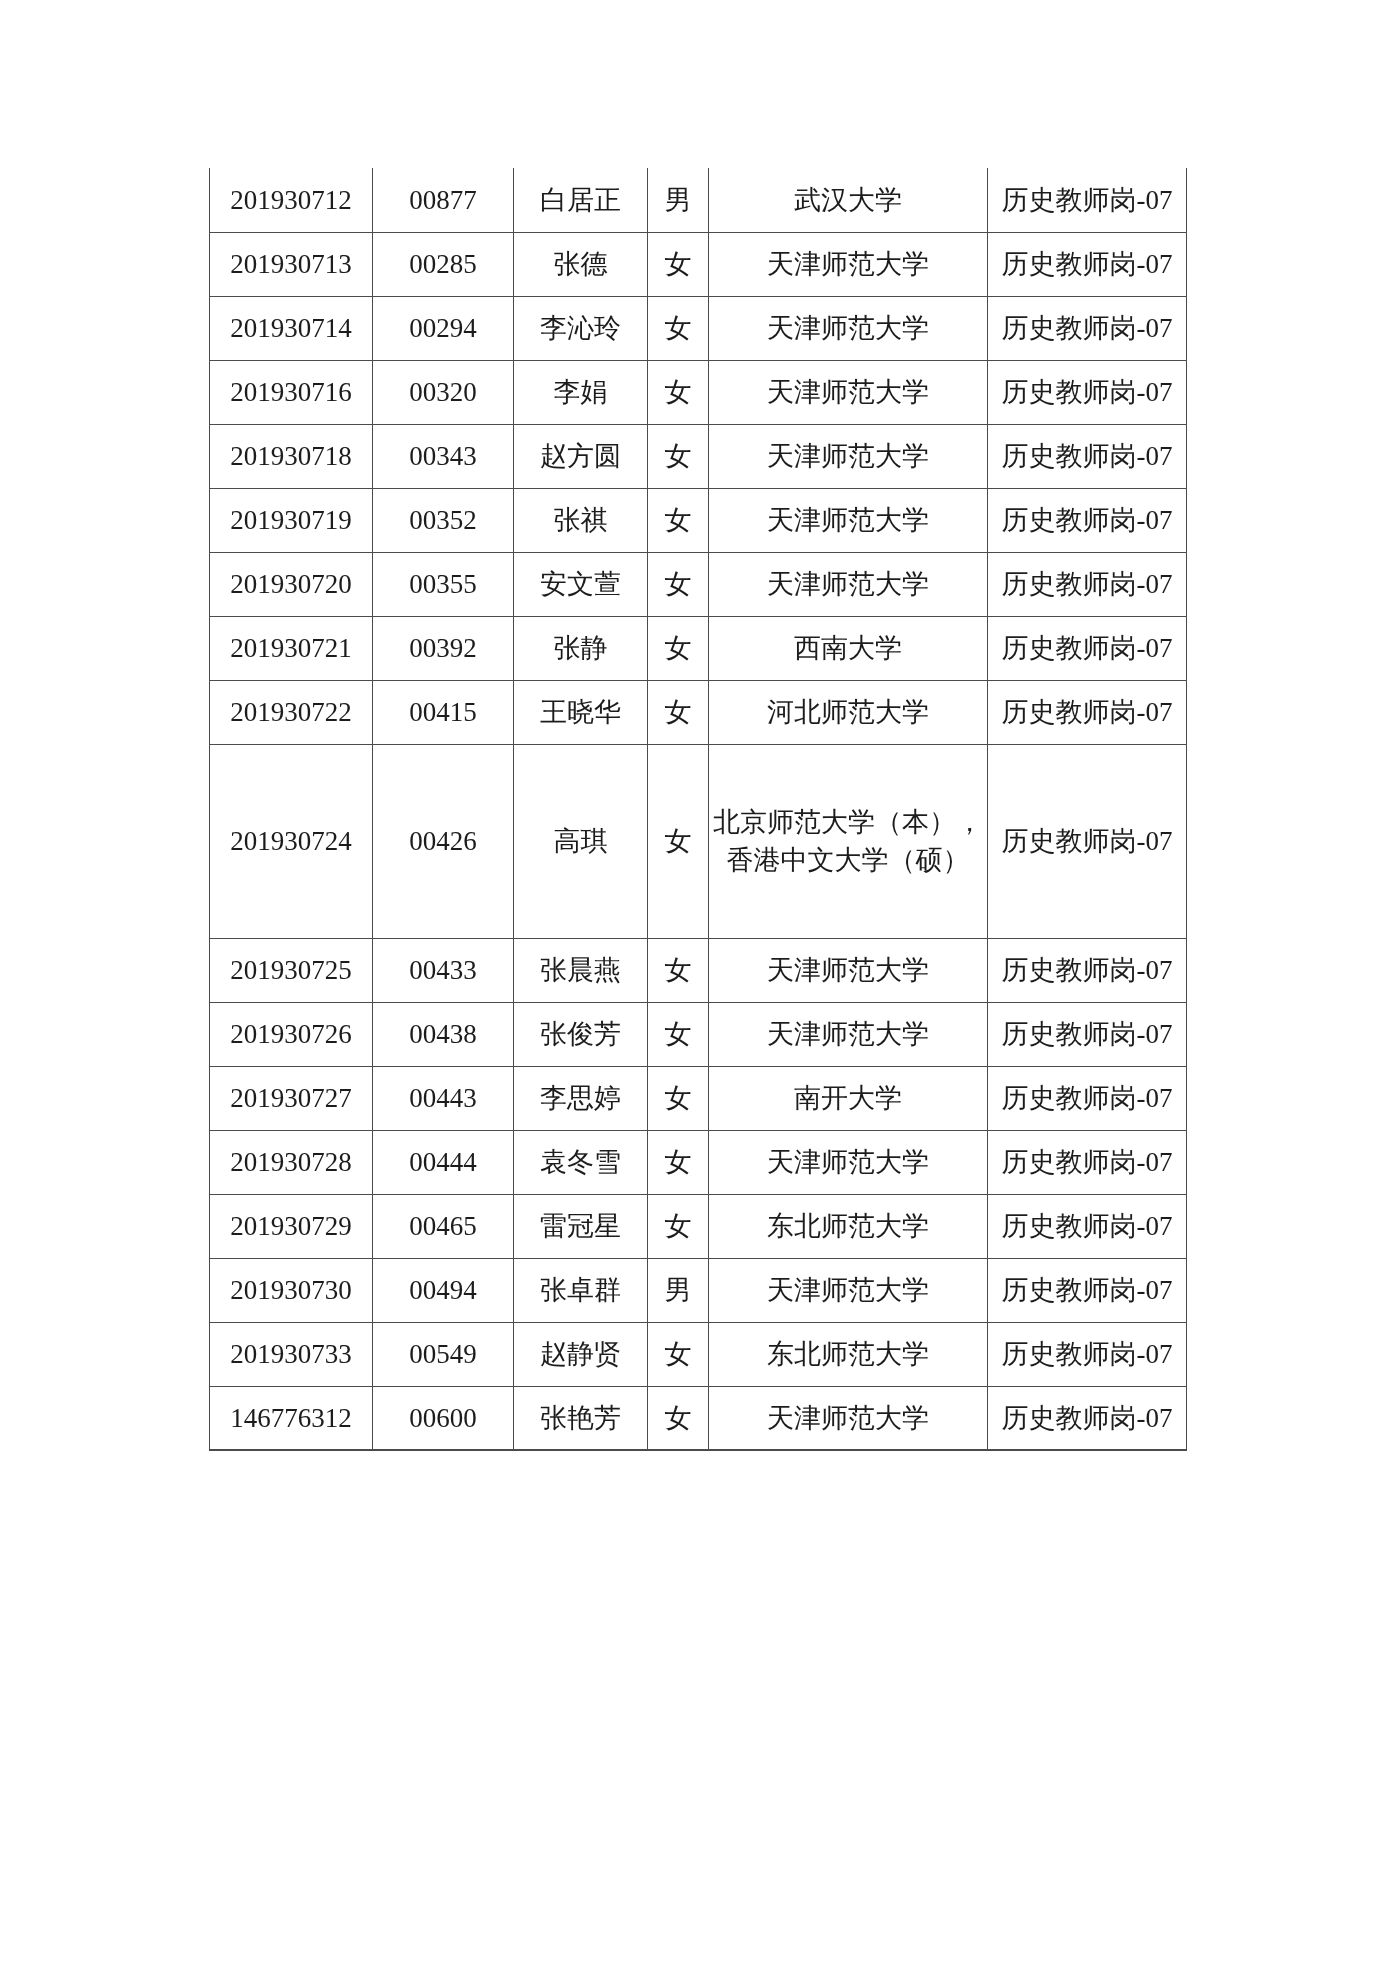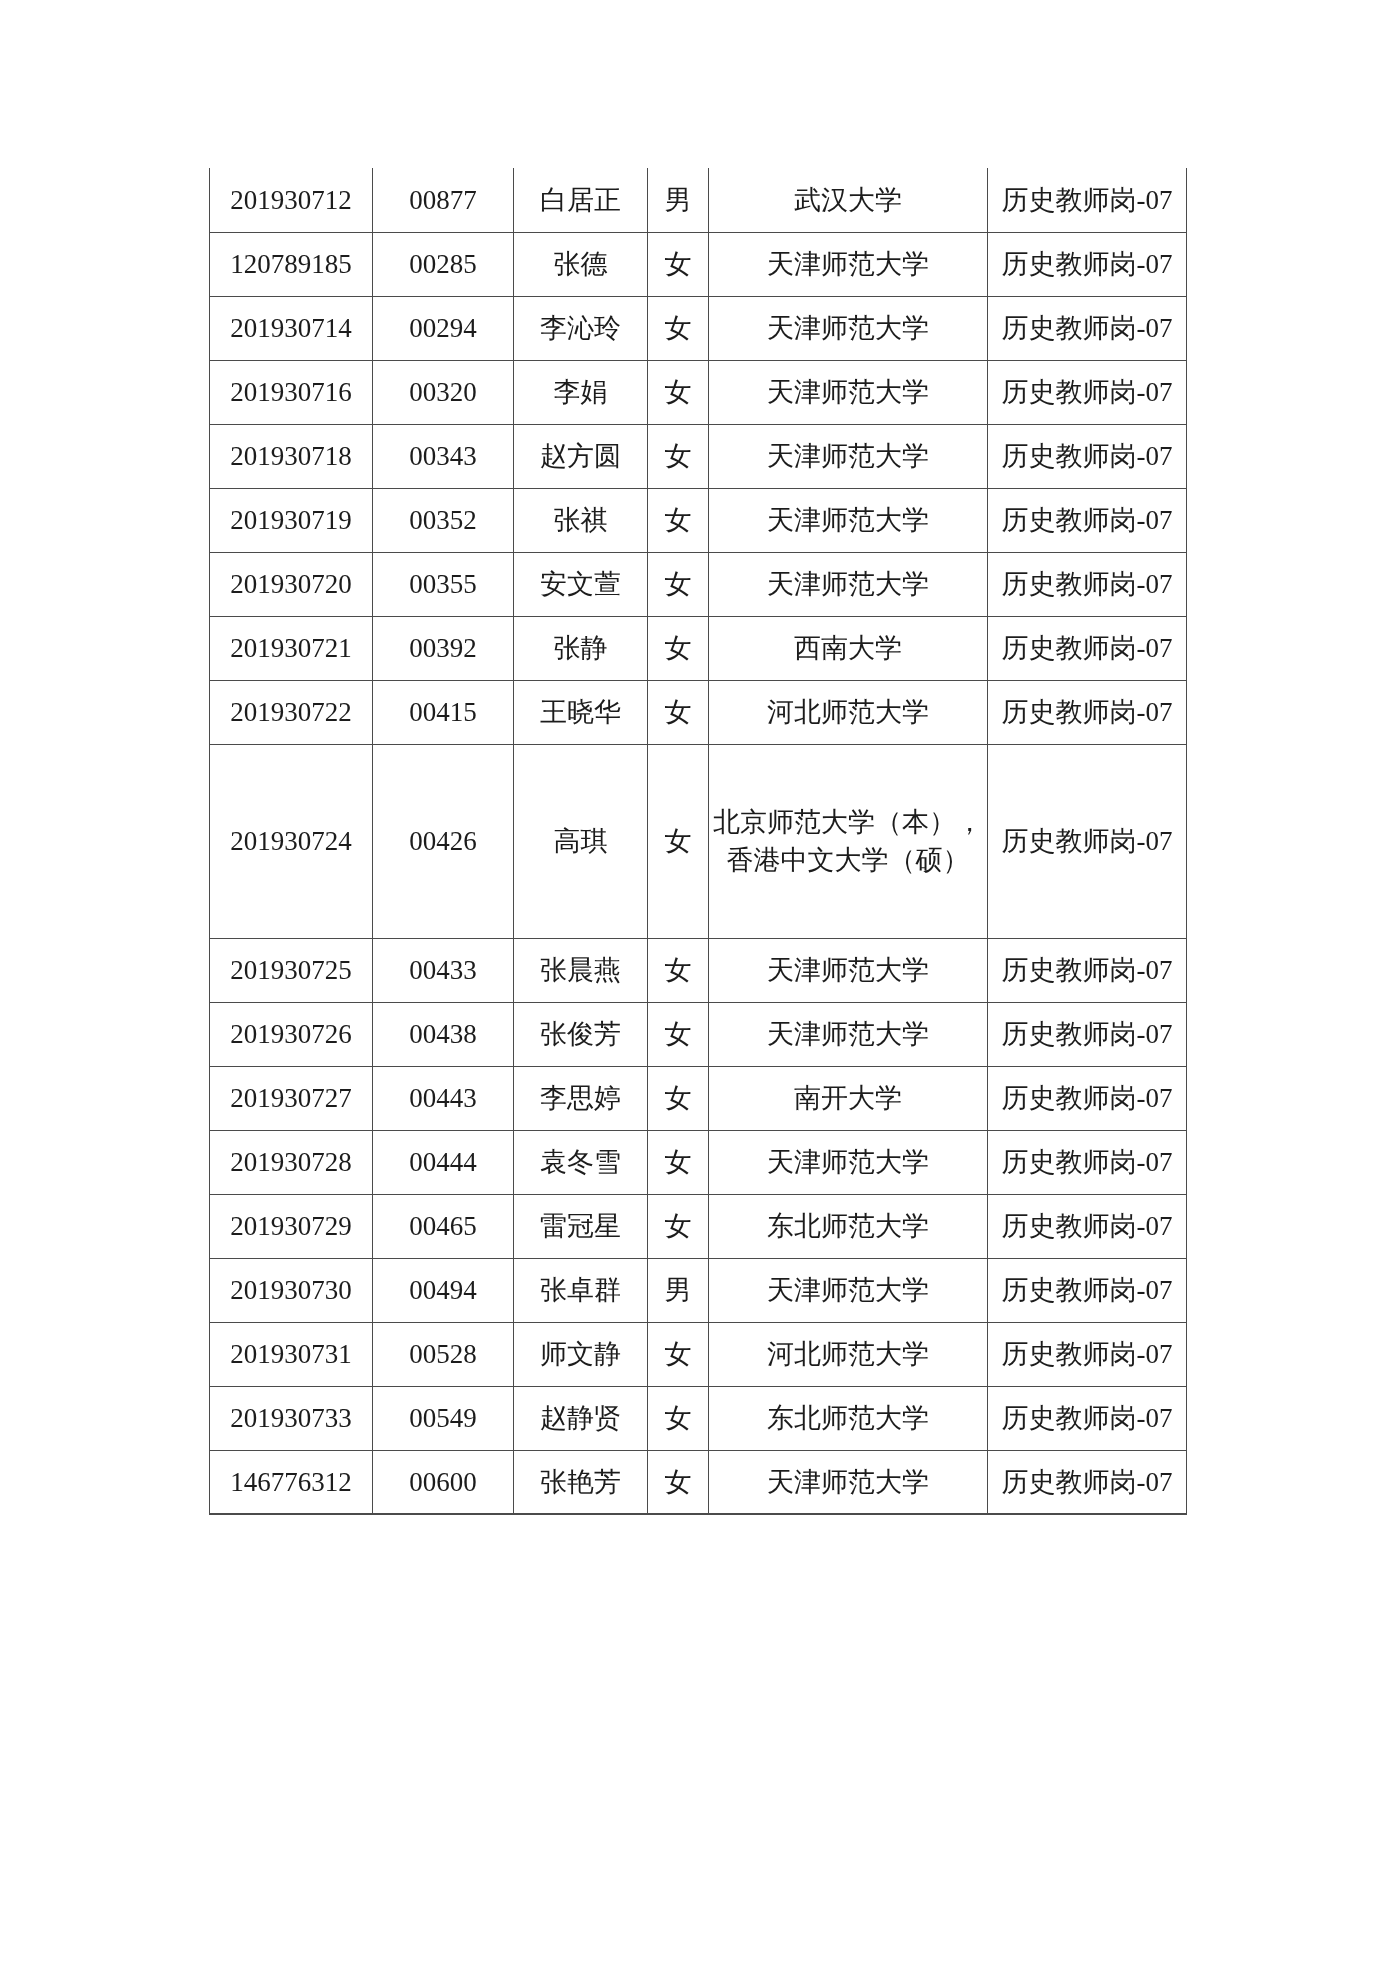--- a/index.html
+++ b/index.html
@@ -66,21 +66,21 @@
     <tbody id="roster-body">
         <tr>
           <td class="col-exam-no">201930712</td>
           <td class="col-seat-no">00877</td>
           <td class="col-name">白居正</td>
           <td class="col-gender">男</td>
           <td class="col-university">武汉大学</td>
           <td class="col-position">历史教师岗-07</td>
         </tr>
         <tr>
-          <td class="col-exam-no">120789185</td>
+          <td class="col-exam-no">201930713</td>
           <td class="col-seat-no">00285</td>
           <td class="col-name">张德</td>
           <td class="col-gender">女</td>
           <td class="col-university">天津师范大学</td>
           <td class="col-position">历史教师岗-07</td>
         </tr>
         <tr>
           <td class="col-exam-no">201930714</td>
           <td class="col-seat-no">00294</td>
           <td class="col-name">李沁玲</td>
@@ -187,28 +187,20 @@
         </tr>
         <tr>
           <td class="col-exam-no">201930730</td>
           <td class="col-seat-no">00494</td>
           <td class="col-name">张卓群</td>
           <td class="col-gender">男</td>
           <td class="col-university">天津师范大学</td>
           <td class="col-position">历史教师岗-07</td>
         </tr>
         <tr>
-          <td class="col-exam-no">201930731</td>
-          <td class="col-seat-no">00528</td>
-          <td class="col-name">师文静</td>
-          <td class="col-gender">女</td>
-          <td class="col-university">河北师范大学</td>
-          <td class="col-position">历史教师岗-07</td>
-        </tr>
-        <tr>
           <td class="col-exam-no">201930733</td>
           <td class="col-seat-no">00549</td>
           <td class="col-name">赵静贤</td>
           <td class="col-gender">女</td>
           <td class="col-university">东北师范大学</td>
           <td class="col-position">历史教师岗-07</td>
         </tr>
         <tr>
           <td class="col-exam-no">146776312</td>
           <td class="col-seat-no">00600</td>

